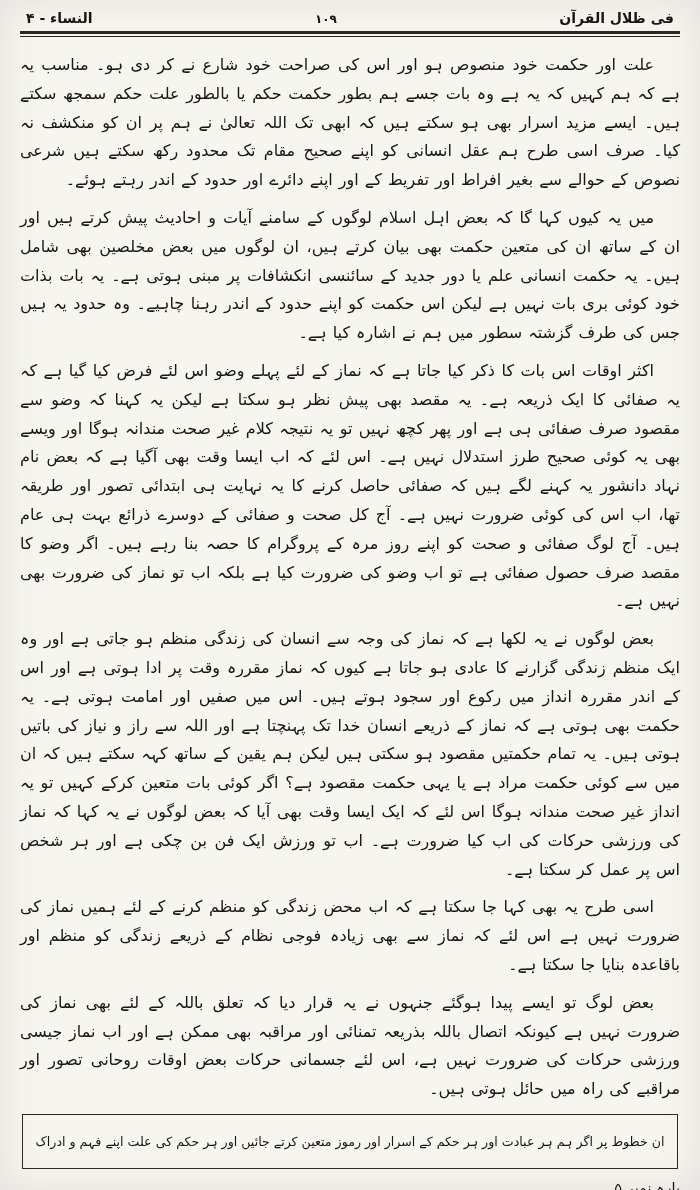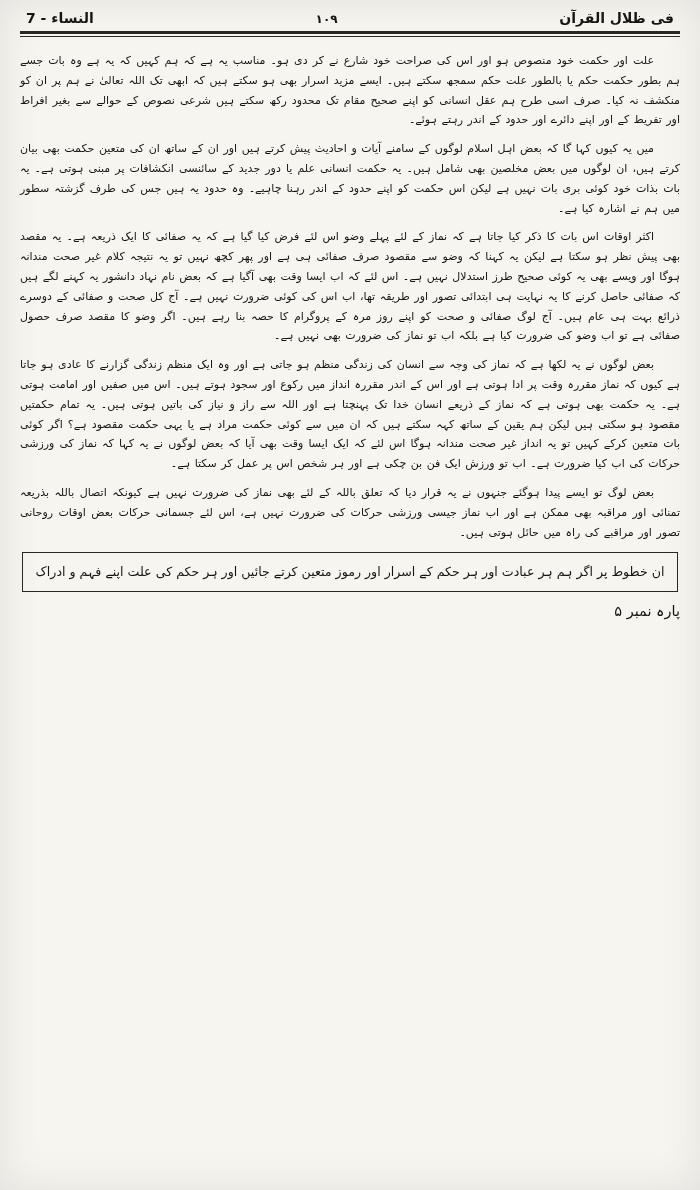--- a/index.html
+++ b/index.html
@@ -33,57 +33,58 @@
   .rule {
     height: 2px;
     border-top: 3px solid #2b2823;
     border-bottom: 1px solid #2b2823;
     margin: 0 0 14px 0;
   }
   .body-text p {
     margin: 0 0 9px 0;
     text-align: justify;
     text-indent: 26px;
-    font-size: 11px;
+    font-size: 16px;
     line-height: 1.8;
     word-spacing: 1px;
   }
   .catch-box {
     border: 1.3px solid #2b2823;
     margin: 10px 2px 8px 2px;
-    padding: 8px 10px;
+    padding: 16px 10px;
     text-align: center;
     font-size: 12.6px;
     line-height: 1.7;
   }
   .footer {
     text-align: right;
     font-size: 14.5px;
     font-weight: normal;
     padding-top: 3px;
   }
 </style>
 </head>
 <body>
 
 <div class="page">
 
   <div class="header">
     <span class="right">فی ظلال القرآن</span>
     <span class="center">١٠٩</span>
-    <span class="left">النساء - 7</span>
+    <span class="left">النساء - ۴</span>
   </div>
 
   <div class="rule"></div>
 
   <div class="body-text">
       <p>علت اور حکمت خود منصوص ہو اور اس کی صراحت خود شارع نے کر دی ہو۔ مناسب یہ ہے کہ ہم کہیں کہ یہ ہے وہ بات جسے ہم بطور حکمت حکم یا بالطور علت حکم سمجھ سکتے ہیں۔ ایسے مزید اسرار بھی ہو سکتے ہیں کہ ابھی تک اللہ تعالیٰ نے ہم پر ان کو منکشف نہ کیا۔ صرف اسی طرح ہم عقل انسانی کو اپنے صحیح مقام تک محدود رکھ سکتے ہیں شرعی نصوص کے حوالے سے بغیر افراط اور تفریط کے اور اپنے دائرے اور حدود کے اندر رہتے ہوئے۔</p>
       <p>میں یہ کیوں کہا گا کہ بعض اہل اسلام لوگوں کے سامنے آیات و احادیث پیش کرتے ہیں اور ان کے ساتھ ان کی متعین حکمت بھی بیان کرتے ہیں، ان لوگوں میں بعض مخلصین بھی شامل ہیں۔ یہ حکمت انسانی علم یا دور جدید کے سائنسی انکشافات پر مبنی ہوتی ہے۔ یہ بات بذات خود کوئی بری بات نہیں ہے لیکن اس حکمت کو اپنے حدود کے اندر رہنا چاہیے۔ وہ حدود یہ ہیں جس کی طرف گزشتہ سطور میں ہم نے اشارہ کیا ہے۔</p>
       <p>اکثر اوقات اس بات کا ذکر کیا جاتا ہے کہ نماز کے لئے پہلے وضو اس لئے فرض کیا گیا ہے کہ یہ صفائی کا ایک ذریعہ ہے۔ یہ مقصد بھی پیش نظر ہو سکتا ہے لیکن یہ کہنا کہ وضو سے مقصود صرف صفائی ہی ہے اور پھر کچھ نہیں تو یہ نتیجہ کلام غیر صحت مندانہ ہوگا اور ویسے بھی یہ کوئی صحیح طرز استدلال نہیں ہے۔ اس لئے کہ اب ایسا وقت بھی آگیا ہے کہ بعض نام نہاد دانشور یہ کہنے لگے ہیں کہ صفائی حاصل کرنے کا یہ نہایت ہی ابتدائی تصور اور طریقہ تھا، اب اس کی کوئی ضرورت نہیں ہے۔ آج کل صحت و صفائی کے دوسرے ذرائع بہت ہی عام ہیں۔ آج لوگ صفائی و صحت کو اپنے روز مرہ کے پروگرام کا حصہ بنا رہے ہیں۔ اگر وضو کا مقصد صرف حصول صفائی ہے تو اب وضو کی ضرورت کیا ہے بلکہ اب تو نماز کی ضرورت بھی نہیں ہے۔</p>
       <p>بعض لوگوں نے یہ لکھا ہے کہ نماز کی وجہ سے انسان کی زندگی منظم ہو جاتی ہے اور وہ ایک منظم زندگی گزارنے کا عادی ہو جاتا ہے کیوں کہ نماز مقررہ وقت پر ادا ہوتی ہے اور اس کے اندر مقررہ انداز میں رکوع اور سجود ہوتے ہیں۔ اس میں صفیں اور امامت ہوتی ہے۔ یہ حکمت بھی ہوتی ہے کہ نماز کے ذریعے انسان خدا تک پہنچتا ہے اور اللہ سے راز و نیاز کی باتیں ہوتی ہیں۔ یہ تمام حکمتیں مقصود ہو سکتی ہیں لیکن ہم یقین کے ساتھ کہہ سکتے ہیں کہ ان میں سے کوئی حکمت مراد ہے یا یہی حکمت مقصود ہے؟ اگر کوئی بات متعین کرکے کہیں تو یہ انداز غیر صحت مندانہ ہوگا اس لئے کہ ایک ایسا وقت بھی آیا کہ بعض لوگوں نے یہ کہا کہ نماز کی ورزشی حرکات کی اب کیا ضرورت ہے۔ اب تو ورزش ایک فن بن چکی ہے اور ہر شخص اس پر عمل کر سکتا ہے۔</p>
+      <p>اسی طرح یہ بھی کہا جا سکتا ہے کہ اب محض زندگی کو منظم کرنے کے لئے ہمیں نماز کی ضرورت نہیں ہے اس لئے کہ نماز سے بھی زیادہ فوجی نظام کے ذریعے زندگی کو منظم اور باقاعدہ بنایا جا سکتا ہے۔</p>
       <p>بعض لوگ تو ایسے پیدا ہوگئے جنہوں نے یہ قرار دیا کہ تعلق باللہ کے لئے بھی نماز کی ضرورت نہیں ہے کیونکہ اتصال باللہ بذریعہ تمنائی اور مراقبہ بھی ممکن ہے اور اب نماز جیسی ورزشی حرکات کی ضرورت نہیں ہے، اس لئے جسمانی حرکات بعض اوقات روحانی تصور اور مراقبے کی راہ میں حائل ہوتی ہیں۔</p>
     </div>
 
   <div class="catch-box">ان خطوط پر اگر ہم ہر عبادت اور ہر حکم کے اسرار اور رموز متعین کرتے جائیں اور ہر حکم کی علت اپنے فہم و ادراک</div>
 
   <div class="footer">پارہ نمبر ۵</div>
 
 </div>
 
 </body></html>

